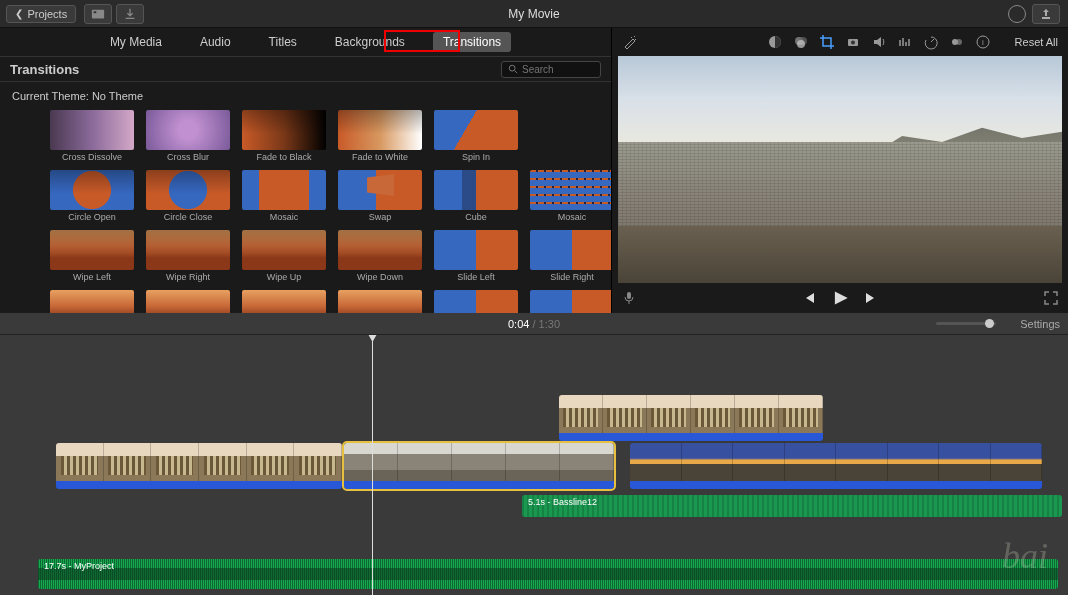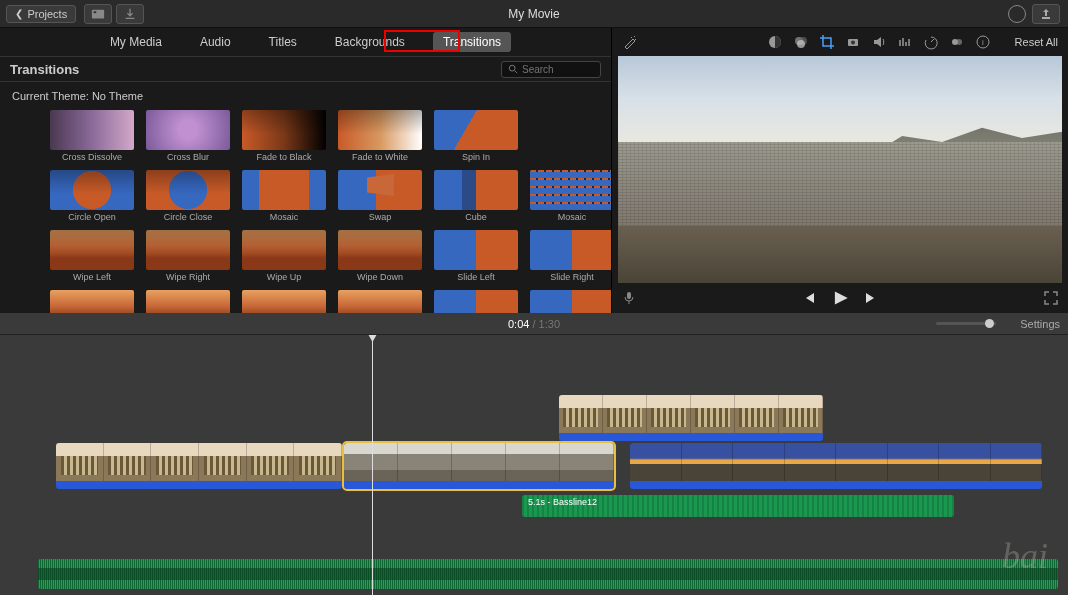--- a/index.html
+++ b/index.html
@@ -406,24 +406,25 @@
           <div class="frame sunset"></div>
           <div class="frame sunset"></div>
           <div class="frame sunset"></div>
           <div class="frame sunset"></div>
           <div class="frame sunset"></div>
           <div class="frame sunset"></div>
         </div>
       <div class="bar"></div>
     </div>
 
-    <div class="clip a-clip" style="left:522px; top:160px; width:432px;">
+    <div class="clip a-clip" style="left:522px; top:160px; width:540px;">
       <div class="wave"></div>
         <div class="albl">5.1s - Bassline12</div>
     </div>
 
     <div class="clip a-clip a-project" style="left:38px; top:224px; width:1020px; height:30px;">
       <div class="wave"></div>
+        <div class="albl">17.7s - MyProject</div>
     </div>
 
     <div class="watermark">bai</div>
   </div>
 </div>
 
 </body></html>

